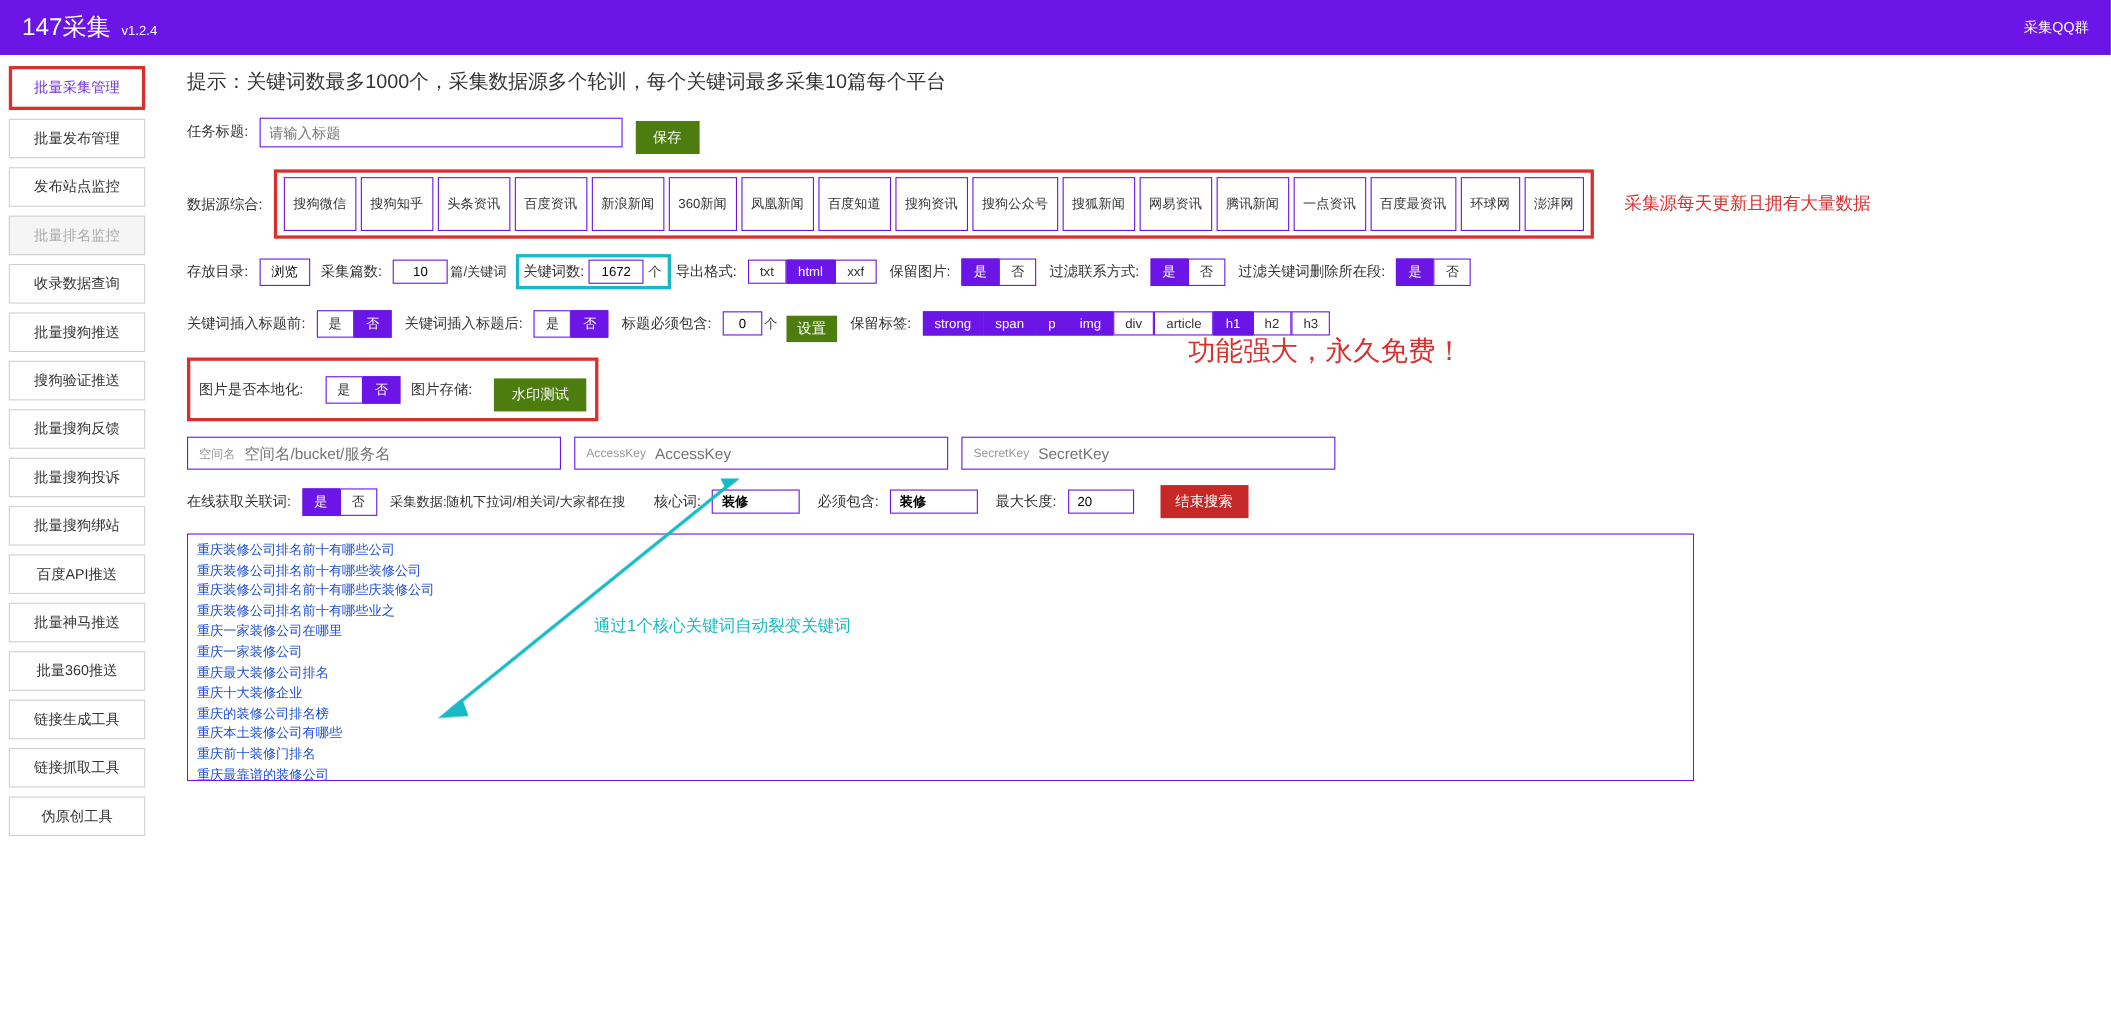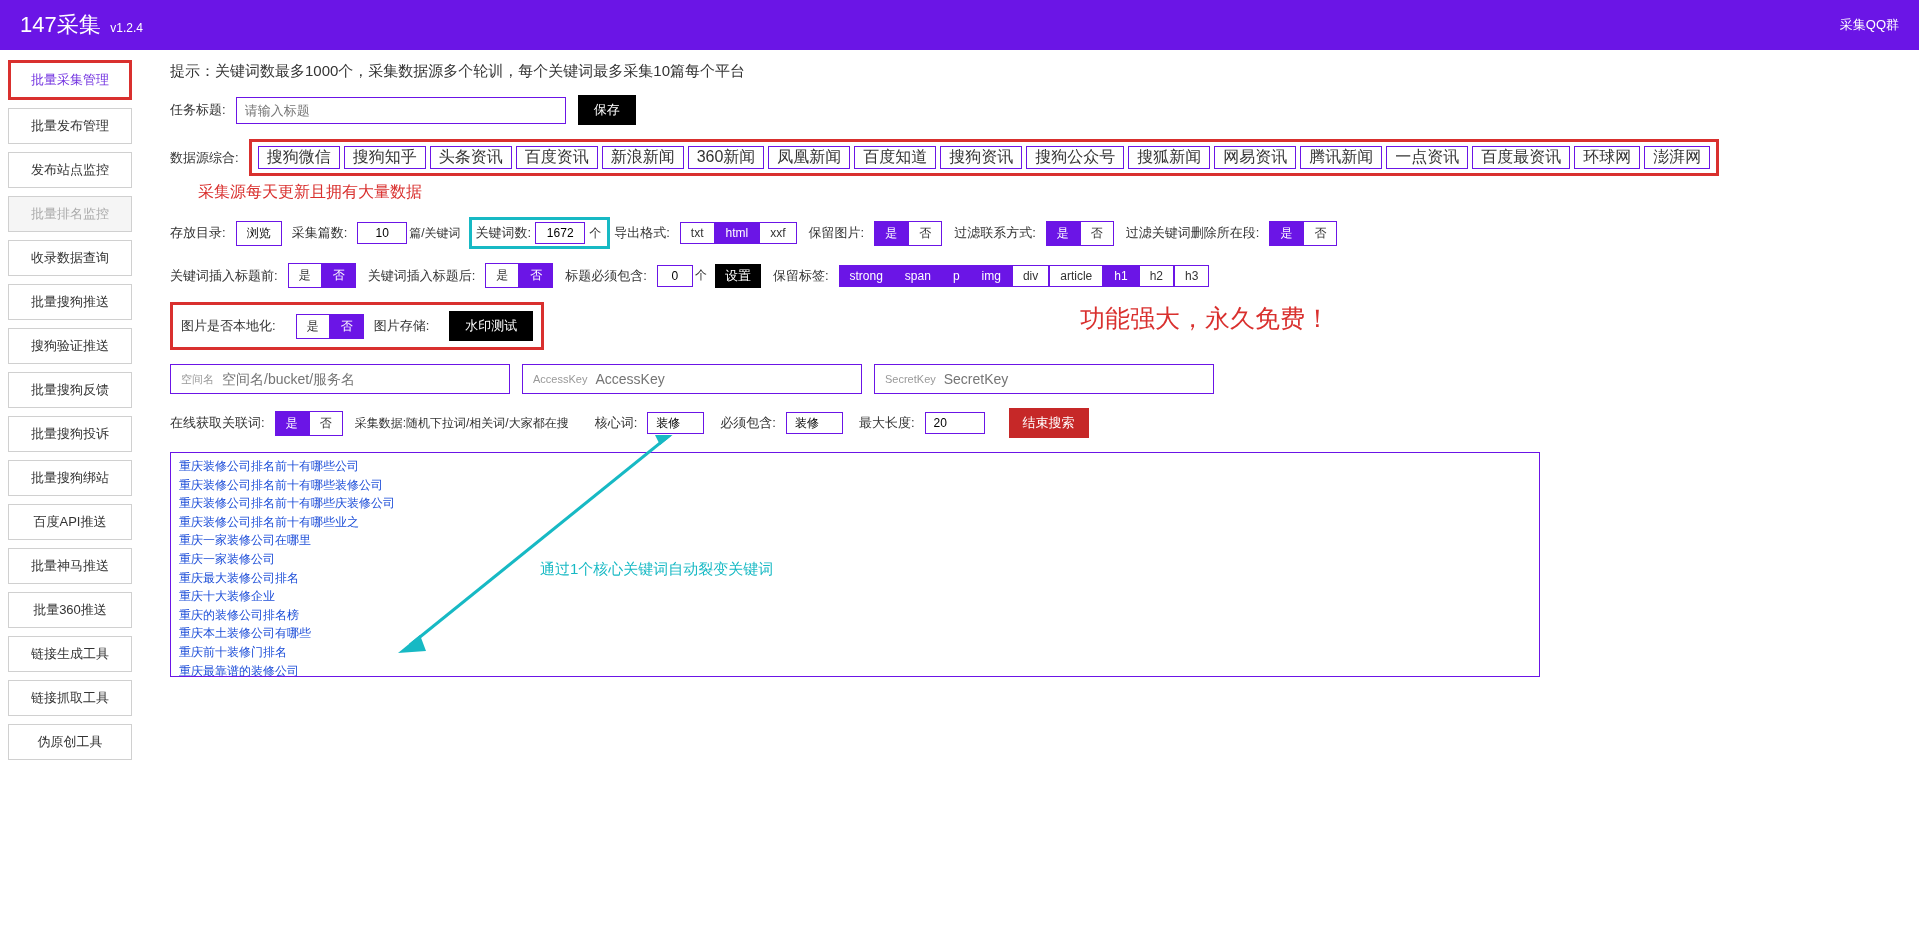--- a/index.html
+++ b/index.html
@@ -12,52 +12,52 @@
 
 .container { display: flex; }
 
 .sidebar { width: 140px; padding: 10px 8px; }
 .sidebar .nav-item { display: block; width: 100%; border: 1px solid #d0d0d0; background: #fff; padding: 8px 0; margin-bottom: 8px; text-align: center; font-size: 13px; cursor: pointer; color: #333; }
 .sidebar .nav-item.active { border: 3px solid #d9302e; color: #7232e0; }
 .sidebar .nav-item.disabled { color: #aaa; background: #f5f5f5; }
 
 .main { flex: 1; padding: 12px 20px 20px 30px; }
 
-.tip-row { font-size: 15px; margin-bottom: 14px; }
+.tip-row { font-size: 18px; margin-bottom: 14px; }
 
 .row { display: flex; align-items: center; margin-bottom: 14px; flex-wrap: wrap; gap: 6px 0; }
 .label { font-size: 13px; color: #333; margin-right: 10px; white-space: nowrap; }
 
 .input-text { border: 1px solid #6b15e6; padding: 5px 8px; font-size: 13px; }
 .input-title { width: 330px; }
-.btn-purple { background: #000000; color: #fff; border: none; padding: 6px 16px; cursor: pointer; font-size: 13px; }
+.btn-purple { background: #4d7c0f; color: #fff; border: none; padding: 6px 16px; cursor: pointer; font-size: 13px; margin-top: 10px; }
 .btn-red { background: #c62828; color: #fff; border: none; padding: 6px 14px; cursor: pointer; font-size: 13px; }
 
 .source-group { border: 3px solid #d9302e; padding: 4px 6px; display: inline-flex; gap: 4px; }
-.source-item { border: 1px solid #6b15e6; padding: 0 8px; font-size: 16px; color: #333; cursor: pointer; white-space: nowrap; }
+.source-item { border: 1px solid #6b15e6; padding: 15px 8px; font-size: 12px; color: #333; cursor: pointer; white-space: nowrap; }
 
 .annotation-red { color: #d9302e; font-size: 16px; margin-left: 28px; }
 .annotation-red-big { color: #d9302e; font-size: 25px; font-weight: 500; position: absolute; left: 1080px; top: 252px; }
 .annotation-cyan { color: #17b9c4; font-size: 15px; }
 
 .btn-outlined { border: 1px solid #6b15e6; background: #fff; padding: 3px 10px; font-size: 12px; cursor: pointer; }
 .small-input { border: 1px solid #6b15e6; padding: 3px 6px; font-size: 12px; width: 50px; text-align: center; }
 .kw-count-wrap { border: 3px solid #17b9c4; display: inline-flex; align-items: center; padding: 2px 4px; }
 .toggle-group { display: inline-flex; }
 .toggle { border: 1px solid #6b15e6; padding: 3px 10px; font-size: 12px; cursor: pointer; }
 .toggle.on { background: #6b15e6; color: #fff; }
 
 .img-box-wrap { border: 3px solid #d9302e; padding: 6px 8px; display: inline-flex; align-items: center; gap: 10px; }
 
 .cred-row { display: flex; gap: 12px; margin-bottom: 14px; }
 .cred-input { border: 1px solid #6b15e6; padding: 6px 10px; font-size: 13px; display: flex; align-items: center; width: 340px; }
 .cred-input .small-lbl { color: #999; font-size: 11px; margin-right: 8px; }
 .cred-input input { border: none; outline: none; font-size: 14px; color: #888; flex: 1; }
 
-.kw-input { border: 1px solid #6b15e6; padding: 3px 8px; font-size: 12px; width: 57px; }
+.kw-input { border: 1px solid #6b15e6; padding: 3px 8px; font-size: 12px; width: 80px; font-weight: bold; }
 .kw-input2 { border: 1px solid #6b15e6; padding: 3px 8px; font-size: 12px; width: 60px; }
 
 .textarea-box { width: 100%; max-width: 1370px; border: 1px solid #6b15e6; font-size: 12px; color: #1d4ed8; padding: 4px 8px; height: 225px; overflow-y: scroll; resize: none; line-height: 1.55; font-family: inherit; }
 .arrow-svg { position: absolute; left: 390px; top: 385px; width: 300px; height: 240px; pointer-events: none; }
 .caption-cyan { position: absolute; left: 540px; top: 510px; }
 
 .rel-wrap { position: relative; }
 .txt-after { font-size:12px; color:#333; margin: 0 8px 0 2px; }
 </style>
 </head>

